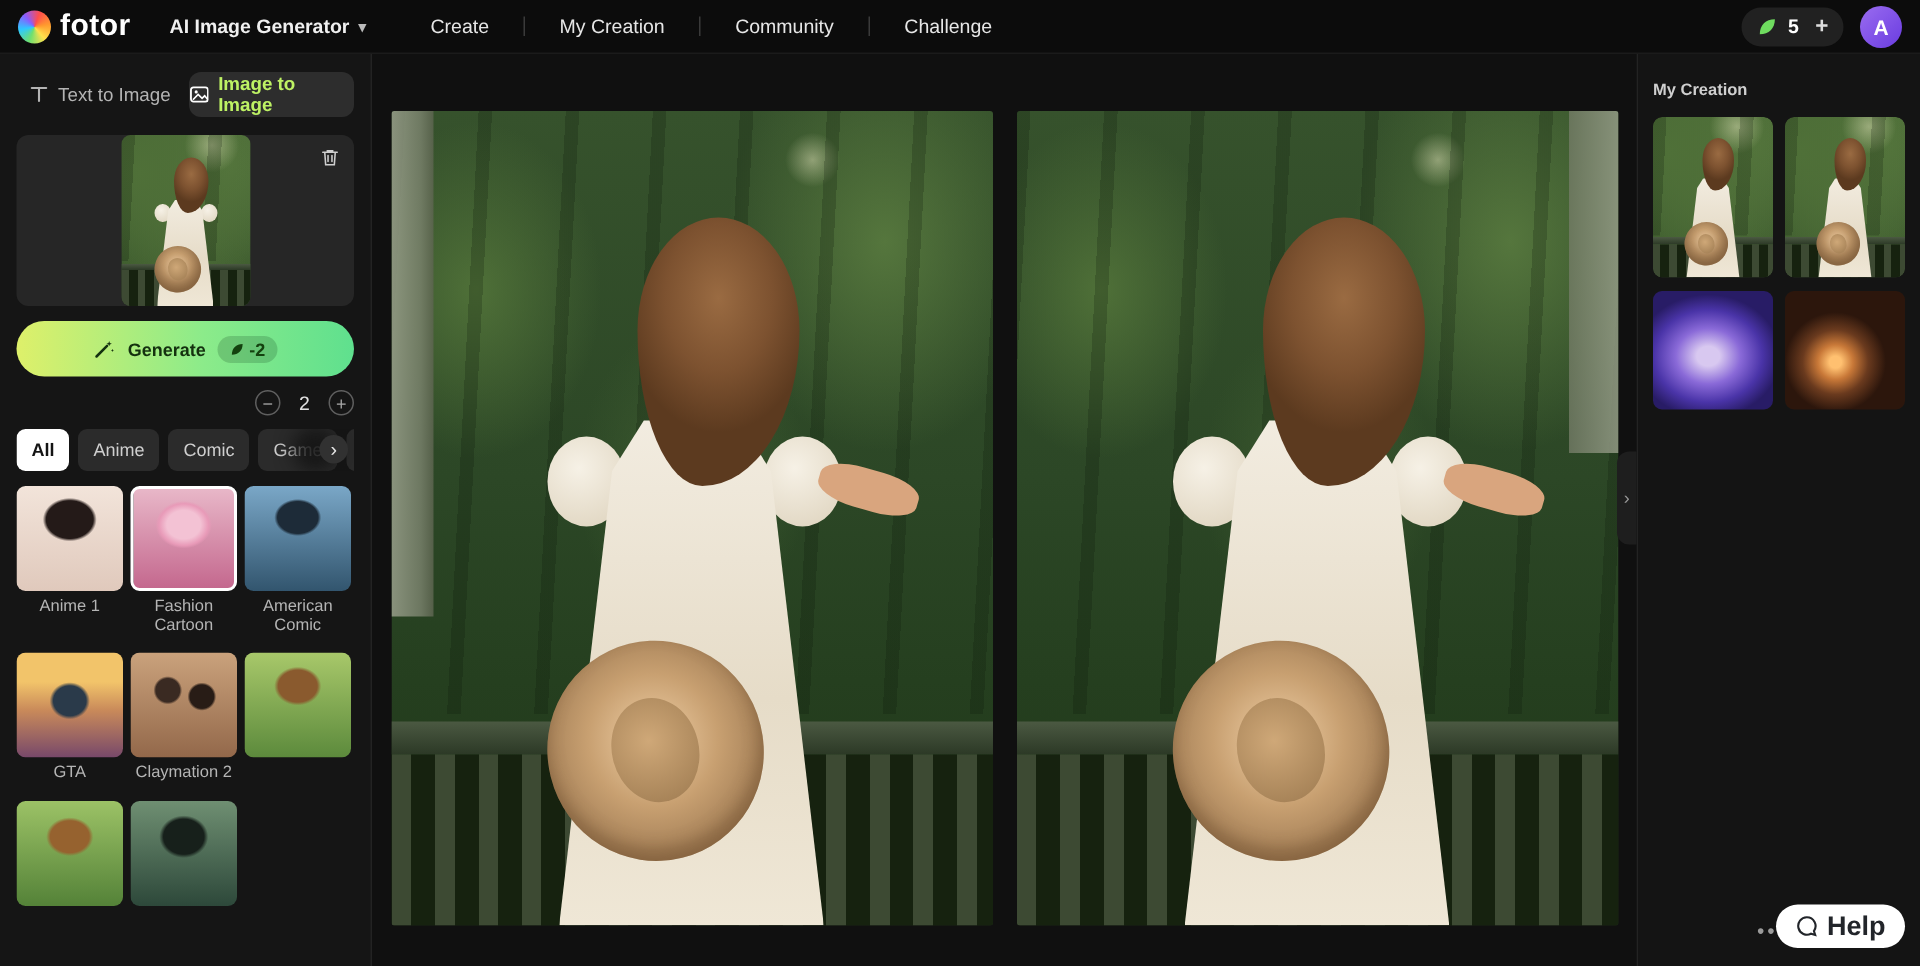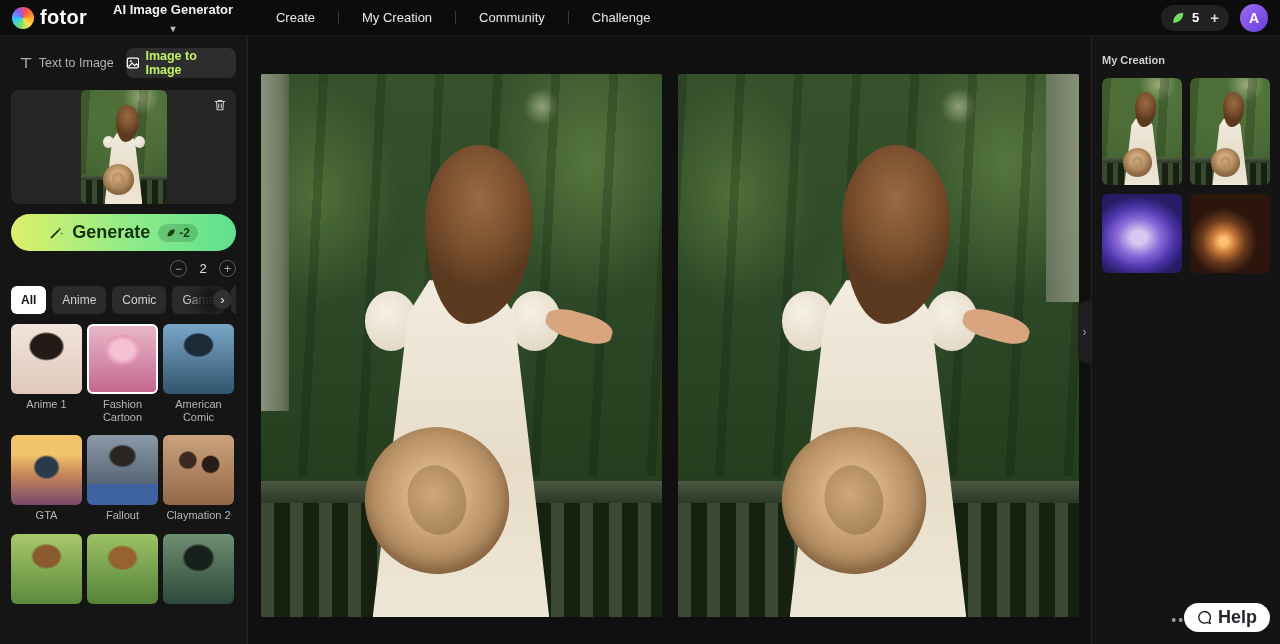--- a/index.html
+++ b/index.html
@@ -7,21 +7,21 @@
   body { font-family:"Liberation Sans", sans-serif; }
   .app { position:relative; width:1280px; height:644px; background:#101010; overflow:hidden; }
 
   
   .navbar { position:relative; height:36px; background:#0c0c0c; border-bottom:1px solid #1b1b1b;
             display:flex; align-items:center; padding:0 12px; z-index:30; }
   .logo { display:flex; align-items:center; gap:6px; cursor:pointer; margin-right:26px; }
   .logo-icon { width:22px; height:22px; border-radius:50%;
                background:conic-gradient(from 20deg,#ff4d4d,#ff9a2e,#ffe14d,#6fe06f,#2ec9ff,#8a5cff,#ff4d4d); }
   .logo-text { color:#fff; font-size:20px; font-weight:700; letter-spacing:.3px; }
-  .tool-menu { display:flex; align-items:center; gap:6px; color:#f0f0f0; font-size:13px; font-weight:600; cursor:pointer; margin-right:20px;flex-direction:column; }
+  .tool-menu { display:flex; align-items:center; gap:6px; color:#f0f0f0; font-size:13px; font-weight:600; cursor:pointer; margin-right:20px; }
   .nav-links { display:flex; align-items:center; }
   .nav-link { color:#e6e6e6; font-size:13px; font-weight:500; cursor:pointer; padding:0 23px; white-space:nowrap; }
   .nav-sep { width:1px; height:13px; background:#3a3a3a; }
   .nav-right { margin-left:auto; display:flex; align-items:center; gap:11px; }
   .credits-pill { display:flex; align-items:center; gap:7px; background:#212121; border-radius:999px;
                   height:26px; padding:0 10px; cursor:pointer; }
   .credits-count { color:#fff; font-size:13px; font-weight:600; }
   .credits-plus { color:#dcdcdc; font-size:15px; font-weight:600; padding-left:4px; }
   .avatar { width:28px; height:28px; border-radius:50%; background:linear-gradient(135deg,#9a6cf0,#6a3ce0);
             color:#fff; font-size:14px; font-weight:700; display:grid; place-items:center; cursor:pointer; }
@@ -37,21 +37,21 @@
   .mode-tab { flex:1; height:30px; border-radius:8px; display:flex; align-items:center; justify-content:center;
               gap:6px; font-size:12.5px; color:#b4b4b4; cursor:pointer; }
   .mode-tab.active { background:#2d2d2d; color:#bef264; font-weight:600; }
   .upload-box { margin-top:12px; height:114px; background:#262626; border-radius:8px; position:relative; }
   .upload-box .scene { width:86px; height:114px; margin:0 auto; border-radius:2px; }
   .trash-btn { position:absolute; top:8px; right:9px; cursor:pointer; line-height:0; }
 
   .generate-btn { margin-top:10px; height:37px; border-radius:22px; border:none; width:100%;
                   background:linear-gradient(90deg,#def06a,#8ceb8a 55%,#5fe08e);
                   display:flex; align-items:center; justify-content:center; gap:8px; cursor:pointer; }
-  .generate-label { color:#14310f; font-size:18px; font-weight:700; }
+  .generate-label { color:#14310f; font-size:12px; font-weight:700; }
   .cost-badge { display:flex; align-items:center; gap:3px; background:rgba(0,40,10,.18); border-radius:999px;
                 padding:2px 8px; color:#14410f; font-size:12px; font-weight:700; }
 
   .stepper { margin-top:9px; display:flex; align-items:center; justify-content:flex-end; gap:11px; }
   .step-btn { width:17px; height:17px; border:1.5px solid #5f5f5f; border-radius:50%; color:#a8a8a8;
               font-size:12px; display:grid; place-items:center; cursor:pointer; line-height:1; }
   .step-value { color:#e0e0e0; font-size:13px; min-width:10px; text-align:center; }
 
   .styles-row { margin-top:12px; display:flex; align-items:center; }
   .styles-title { color:#e2e2e2; font-size:13px; font-weight:600; }
@@ -260,24 +260,20 @@
         </div>
         <div class="style-item">
           <div class="style-thumb st-amcomic"></div>
           <div class="style-label">American Comic</div>
         </div>
         <div class="style-item">
           <div class="style-thumb st-gta"></div>
           <div class="style-label">GTA</div>
         </div>
         <div class="style-item">
-          <div class="style-thumb st-fallout"></div>
-          <div class="style-label">Fallout</div>
-        </div>
-        <div class="style-item">
           <div class="style-thumb st-clay"></div>
           <div class="style-label">Claymation 2</div>
         </div>
         <div class="style-item">
           <div class="style-thumb st-curly1"></div>
           <div class="style-label"></div>
         </div>
         <div class="style-item">
           <div class="style-thumb st-curly2"></div>
           <div class="style-label"></div>

